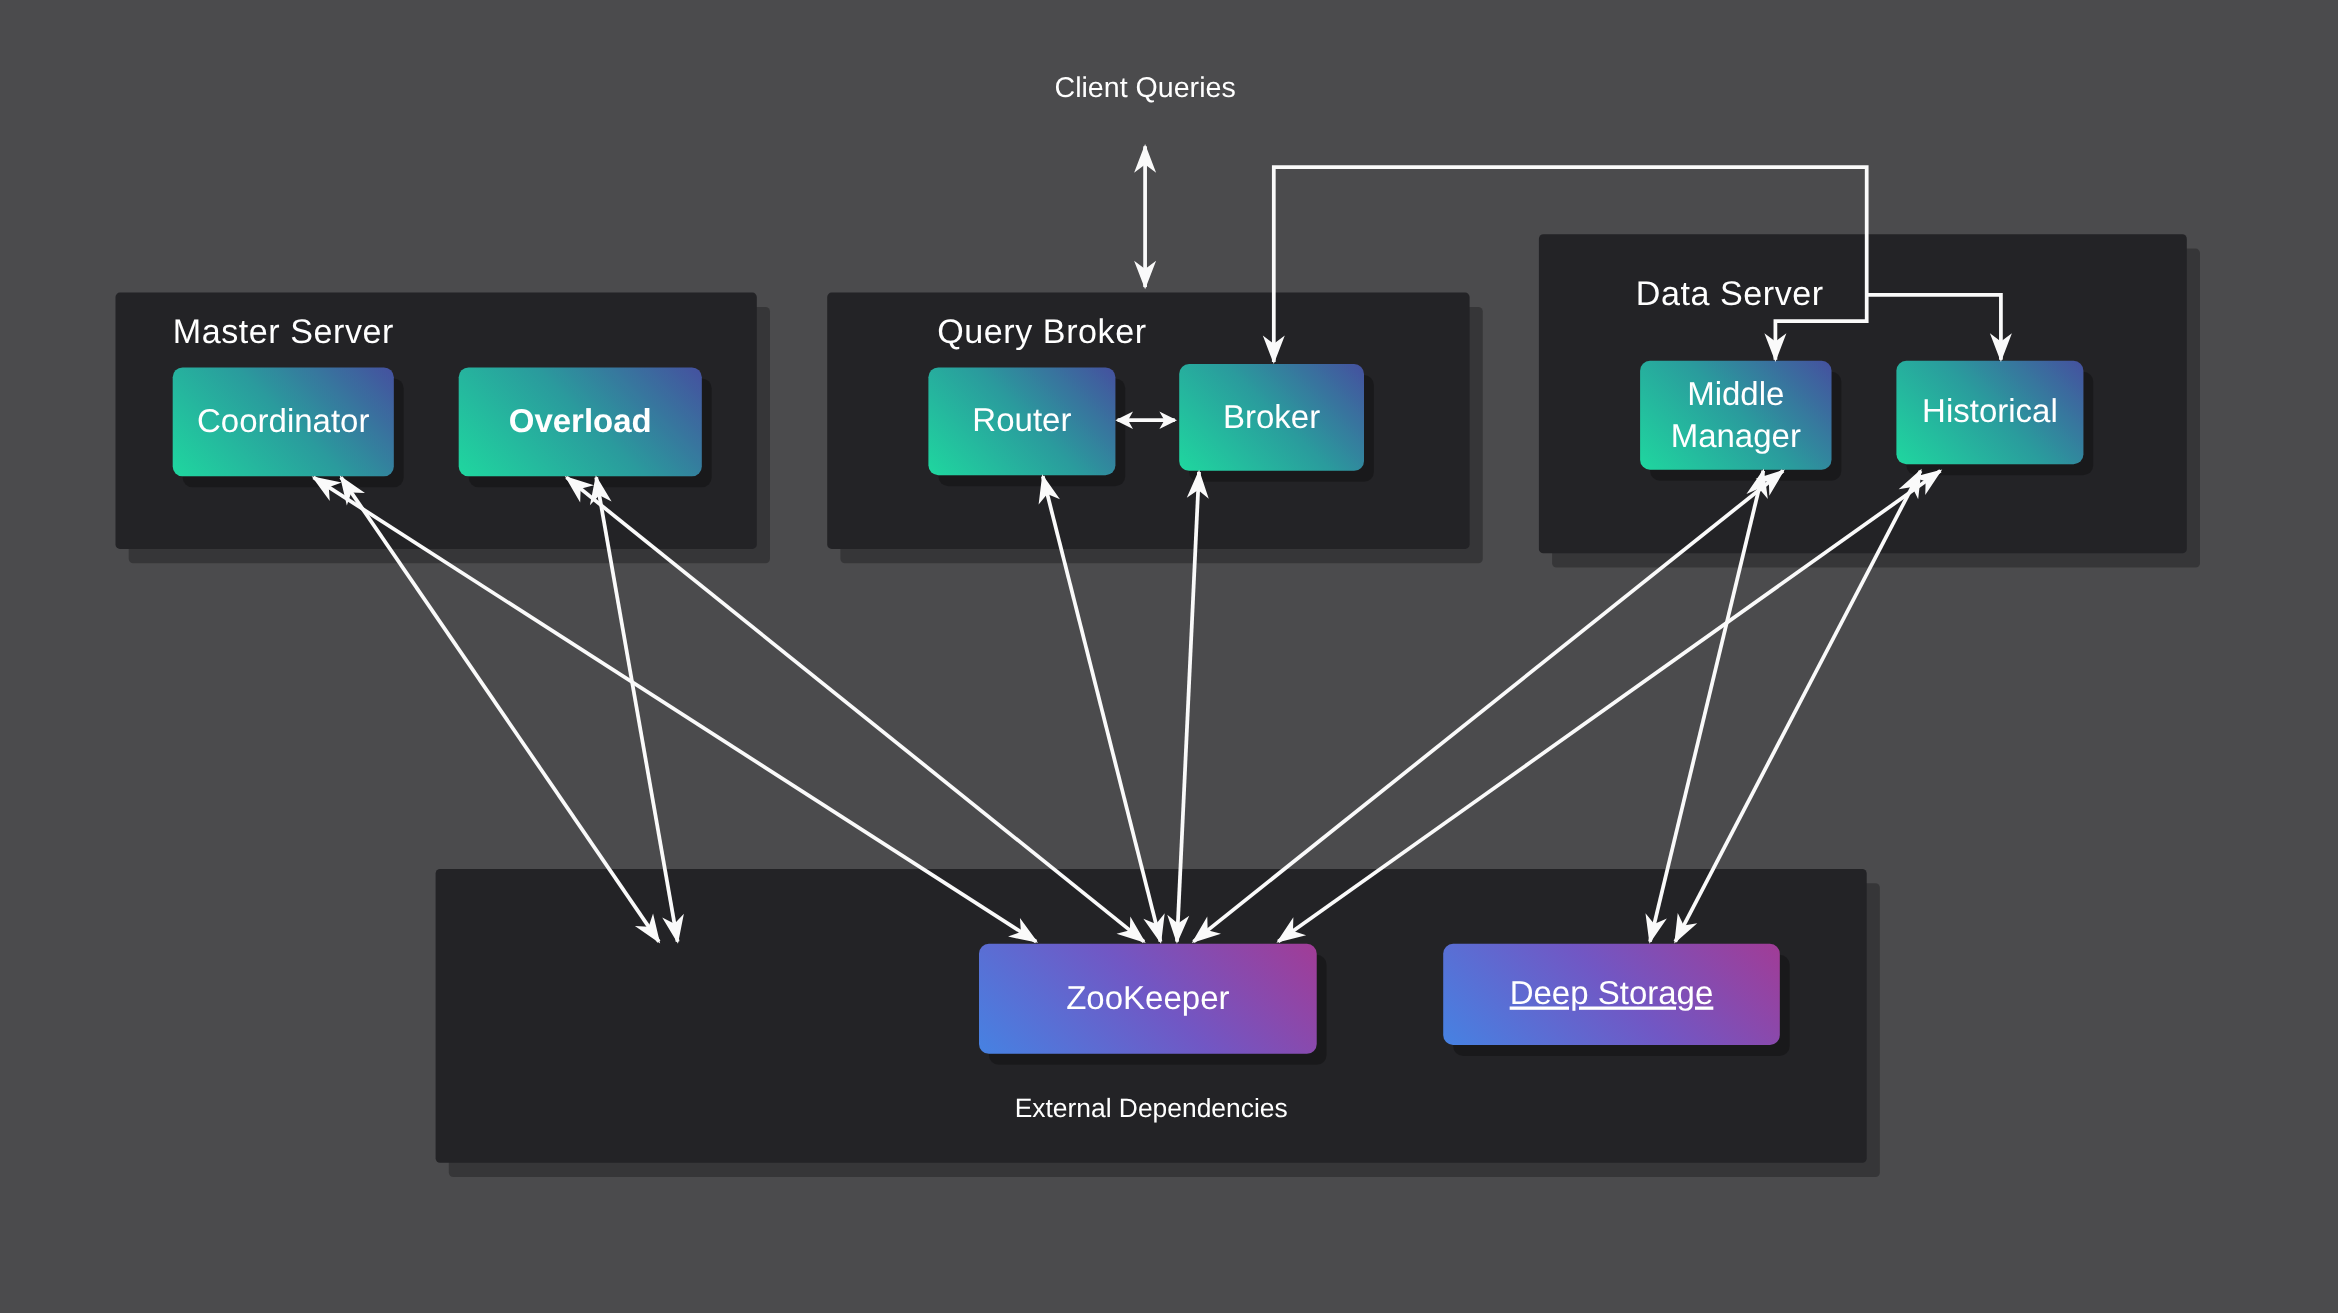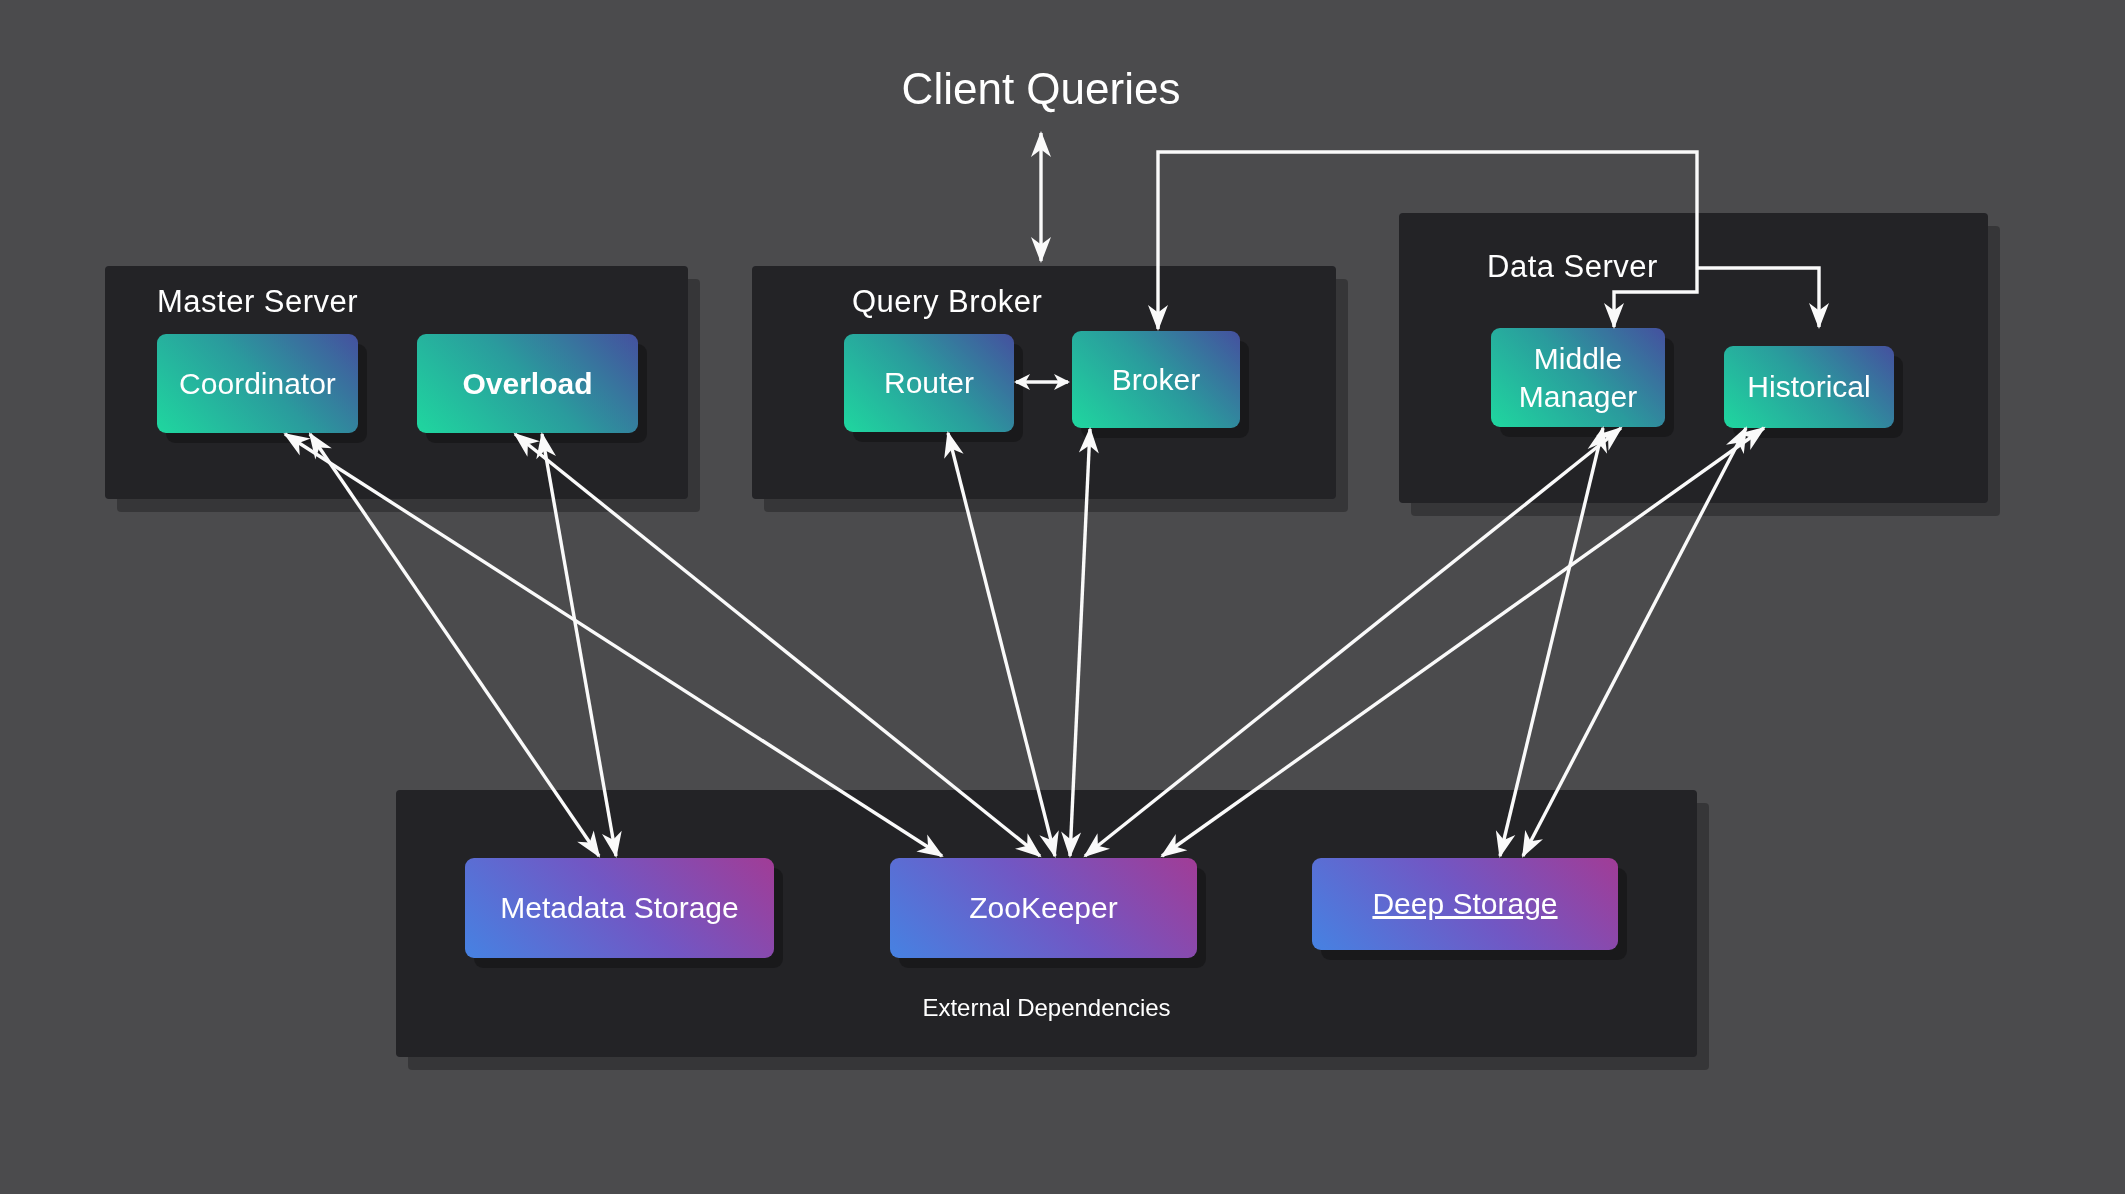--- a/index.html
+++ b/index.html
@@ -33,42 +33,41 @@
   .node.purple{background:linear-gradient(45deg, var(--purple-a) 0%, var(--purple-b) 52%, var(--purple-c) 100%);}
   svg.wires{position:absolute; left:0; top:0; pointer-events:none;}
   .ln{stroke:var(--arrow); stroke-width:3.4; fill:none;}
   marker path{fill:var(--arrow);}
 </style>
 </head>
 <body>
 
 <div class="stage">
 
-  <div class="free-title" style="left:841px; top:64px; width:400px; font-size:44px;">Client Queries</div>
+  <div class="free-title" style="left:841px; top:64px; width:400px; font-size:26px;">Client Queries</div>
 
   <div class="panel" style="left:105px; top:266px; width:583px; height:233px;">
     <div class="panel-title" style="left:52px; top:18px;">Master Server</div>
     <div class="node green" style="left:52px; top:68px; width:201px; height:99px;">Coordinator</div>
     <div class="node green" style="left:312px; top:68px; width:221px; height:99px;font-weight:bold;">Overload</div>
   </div>
 
   <div class="panel" style="left:752px; top:266px; width:584px; height:233px;">
     <div class="panel-title" style="left:100px; top:18px;">Query Broker</div>
     <div class="node green" style="left:92px; top:68px; width:170px; height:98px;">Router</div>
     <div class="node green" style="left:320px; top:65px; width:168px; height:97px;">Broker</div>
   </div>
 
   <div class="panel" style="left:1399px; top:213px; width:589px; height:290px;">
     <div class="panel-title" style="left:88px; top:36px;">Data Server</div>
     <div class="node green" style="left:92px; top:115px; width:174px; height:99px;">Middle Manager</div>
-    <div class="node green" style="left:325px; top:133px; width:170px; height:82px;">Historical</div>
+    <div class="node green" style="left:325px; top:115px; width:170px; height:94px;">Historical</div>
   </div>
 
   <div class="panel" style="left:396px; top:790px; width:1301px; height:267px;">
-    <div class="node purple" style="left:69px; top:68px; width:309px; height:100px;">Metadata Storage</div>
     <div class="node purple" style="left:494px; top:68px; width:307px; height:100px;">ZooKeeper</div>
     <div class="node purple" style="left:916px; top:68px; width:306px; height:92px;text-decoration:underline;">Deep Storage</div>
     <div class="free-title" style="left:0; top:204px; width:1301px; font-size:24px;">External Dependencies</div>
   </div>
 
   <svg class="wires" width="2125" height="1194" viewBox="0 0 2125 1194">
     <defs>
       <marker id="ahE" orient="auto" markerUnits="userSpaceOnUse" markerWidth="30" markerHeight="24" refX="25" refY="11">
         <path d="M1,1 L27,11 L1,21 L8.5,11 Z"></path>
       </marker>

